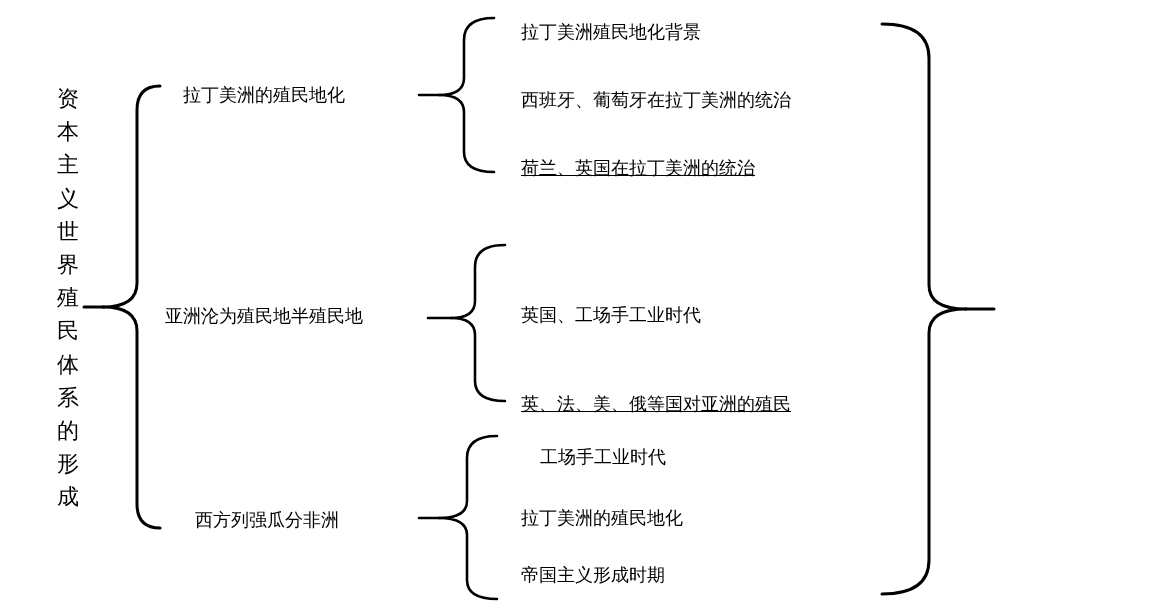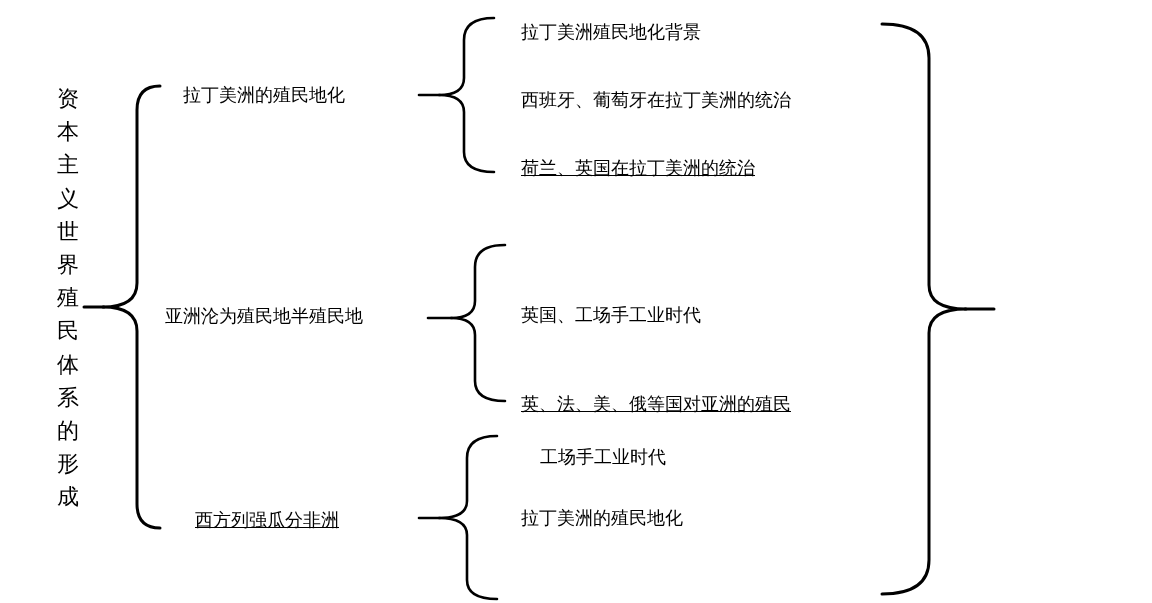--- a/index.html
+++ b/index.html
@@ -95,26 +95,27 @@
       <div>民</div>
       <div>体</div>
       <div>系</div>
       <div>的</div>
       <div>形</div>
       <div>成</div>
     </div>
 
   <div class="txt" style="left:183px;top:83px;">拉丁美洲的殖民地化</div>
   <div class="txt" style="left:165px;top:304px;">亚洲沦为殖民地半殖民地</div>
-  <div class="txt" style="left:195px;top:508px;text-decoration:underline;">西方列强瓜分非洲</div>
+  <div class="txt" style="left:195px;top:508px;">西方列强瓜分非洲</div>
 
   <div class="txt" style="left:521px;top:20px;">拉丁美洲殖民地化背景</div>
   <div class="txt" style="left:521px;top:88px;">西班牙、葡萄牙在拉丁美洲的统治</div>
   <div class="txt" style="left:521px;top:156px;text-decoration:underline;">荷兰、英国在拉丁美洲的统治</div>
 
   <div class="txt" style="left:521px;top:303px;">英国、工场手工业时代</div>
   <div class="txt" style="left:521px;top:392px;text-decoration:underline;">英、法、美、俄等国对亚洲的殖民</div>
 
   <div class="txt" style="left:521px;top:445px;margin-left:19px;">工场手工业时代</div>
   <div class="txt" style="left:521px;top:506px;">拉丁美洲的殖民地化</div>
+  <div class="txt" style="left:521px;top:563px;">帝国主义形成时期</div>
 
 
 </div>
 
 </body></html>

